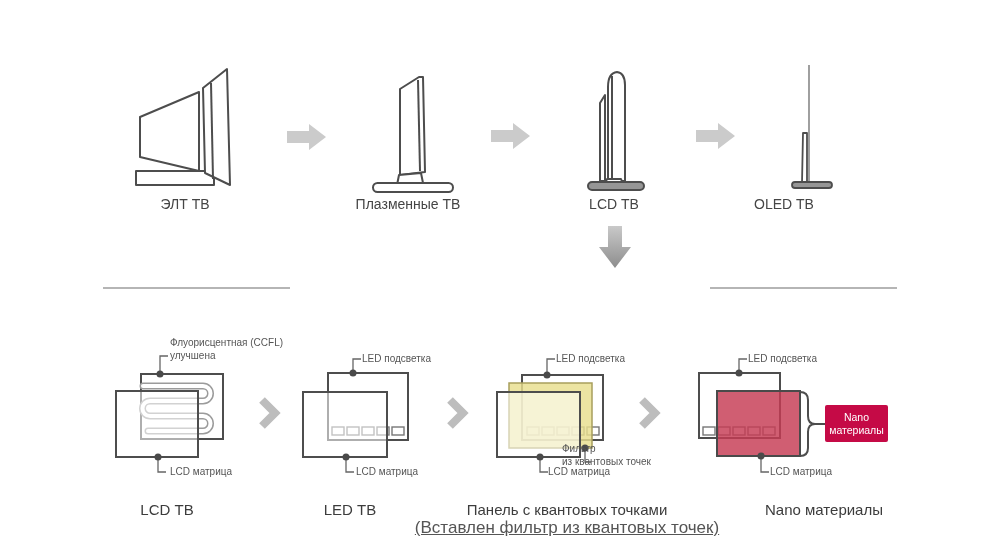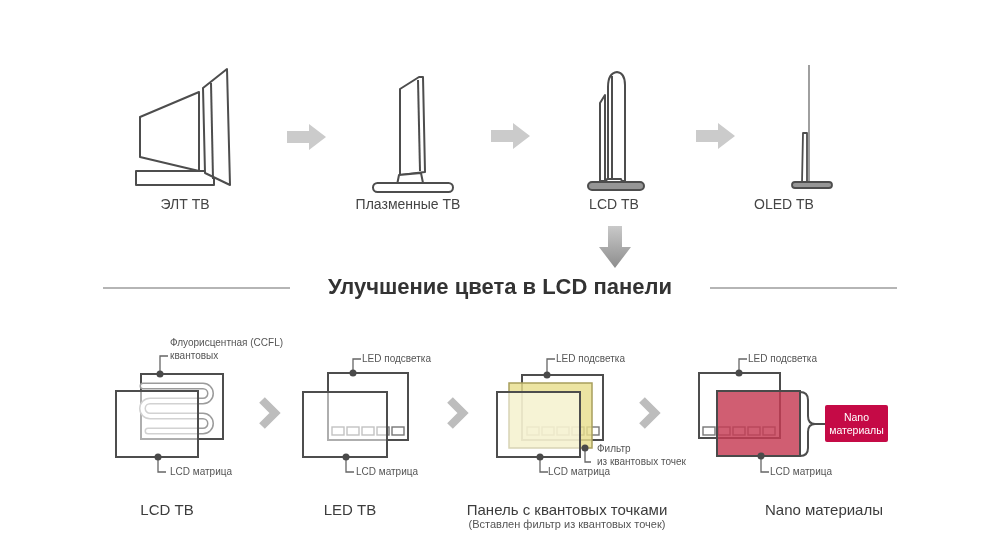--- a/index.html
+++ b/index.html
@@ -23,21 +23,21 @@
   .small-label{
     position:absolute;font-size:10px;line-height:12px;color:#555;white-space:nowrap;
   }
   .small-label.two-line{line-height:13px;}
   .caption{
     position:absolute;top:486px;transform:translateX(-50%);
     font-size:15px;color:#3c3c3c;white-space:nowrap;
   }
   .subcaption{
     position:absolute;top:503px;transform:translateX(-50%);
-    font-size:11px;color:#555;white-space:nowrap;
+    font-size:17px;color:#555;white-space:nowrap;text-decoration:underline;
   }
   .badge{
     position:absolute;left:825px;top:390px;width:63px;height:37px;
     background:var(--accent_red,#c50a46);color:#fff;border-radius:2px;
     display:flex;align-items:center;justify-content:center;text-align:center;
     font-size:10.5px;line-height:13px;
   }
   svg{display:block;}
 </style>
 </head>
@@ -101,36 +101,35 @@
     <defs>
       <linearGradient id="downgrad" x1="0" y1="0" x2="0" y2="1">
         <stop offset="0" stop-color="#c9c9c9"></stop>
         <stop offset="1" stop-color="#8d8d8d"></stop>
       </linearGradient>
     </defs>
     <polygon points="9,0 23,0 23,21 32,21 16,42 0,21 9,21" fill="url(#downgrad)"></polygon>
   </svg>
 
   <div class="divider divider-left"></div>
-  <div class="section-title">Улучшение цвета в LCD панели</div>
   <div class="divider divider-right"></div>
 
   <svg class="abs" style="left:100px;top:340px" width="180" height="125" viewBox="0 0 180 125">
     <rect x="41" y="19" width="82" height="65" fill="#fff" stroke="#4d4d4d" stroke-width="2"></rect>
     <path d="M43,31 H103 A7.5,7.5 0 0 1 103,46 H50 A7.5,7.5 0 0 0 50,61 H103 A7.5,7.5 0 0 1 103,76 H48" fill="none" stroke="#9b9b9b" stroke-width="7" stroke-linecap="round"></path>
     <path d="M43,31 H103 A7.5,7.5 0 0 1 103,46 H50 A7.5,7.5 0 0 0 50,61 H103 A7.5,7.5 0 0 1 103,76 H48" fill="none" stroke="#fff" stroke-width="4" stroke-linecap="round"></path>
     <rect x="16" y="36" width="82" height="66" fill="rgba(255,255,255,0.55)" stroke="#4d4d4d" stroke-width="2"></rect>
     <path d="M60,18 V1 H68" fill="none" stroke="#666" stroke-width="1.3"></path>
     <circle cx="60" cy="19" r="3.5" fill="#4a4a4a"></circle>
     <path d="M58,102 V117 H66" fill="none" stroke="#666" stroke-width="1.3"></path>
     <circle cx="58" cy="102" r="3.5" fill="#4a4a4a"></circle>
   </svg>
   <div class="small-label two-line" style="left:170px;top:321px">
     <div>Флуорисцентная (CCFL)</div>
-    <div>квантовых</div>
+    <div>улучшена</div>
   </div>
   <div class="small-label" style="left:170px;top:451px">LCD матрица</div>
   <div class="caption" style="left:167px">LCD ТВ</div>
 
   <svg class="abs" style="left:258px;top:382px" width="24" height="32" viewBox="0 0 24 32">
     <path d="M4,3 L17,16 L4,29" fill="none" stroke="#bdbdbd" stroke-width="8" stroke-linejoin="miter"></path>
   </svg>
 
   <svg class="abs" style="left:280px;top:340px" width="180" height="125" viewBox="0 0 180 125">
     <rect x="48" y="18" width="80" height="67" fill="#fff" stroke="#4d4d4d" stroke-width="2"></rect>
@@ -167,21 +166,21 @@
     <rect x="39" y="28" width="83" height="65" style="fill:var(--quantum_yellow,#e8de8e)" fill-opacity="0.82" stroke="#a89f5c" stroke-width="1.5"></rect>
     <rect x="27" y="37" width="83" height="65" fill="rgba(255,255,255,0.55)" stroke="#4d4d4d" stroke-width="2"></rect>
     <path d="M77,20 V4 H85" fill="none" stroke="#666" stroke-width="1.3"></path>
     <circle cx="77" cy="20" r="3.5" fill="#4a4a4a"></circle>
     <path d="M115,93 V107 H121" fill="none" stroke="#666" stroke-width="1.3"></path>
     <circle cx="115" cy="93" r="3.5" fill="#4a4a4a"></circle>
     <path d="M70,102 V117 H78" fill="none" stroke="#666" stroke-width="1.3"></path>
     <circle cx="70" cy="102" r="3.5" fill="#4a4a4a"></circle>
   </svg>
   <div class="small-label" style="left:556px;top:338px">LED подсветка</div>
-  <div class="small-label two-line" style="left:597px;top:427px">
+  <div class="small-label two-line" style="left:562px;top:427px">
     <div>Фильтр</div>
     <div>из квантовых точек</div>
   </div>
   <div class="small-label" style="left:548px;top:451px">LCD матрица</div>
   <div class="caption" style="left:567px">Панель с квантовых точками</div>
   <div class="subcaption" style="left:567px">(Вставлен фильтр из квантовых точек)</div>
 
   <svg class="abs" style="left:638px;top:382px" width="24" height="32" viewBox="0 0 24 32">
     <path d="M4,3 L17,16 L4,29" fill="none" stroke="#bdbdbd" stroke-width="8" stroke-linejoin="miter"></path>
   </svg>

